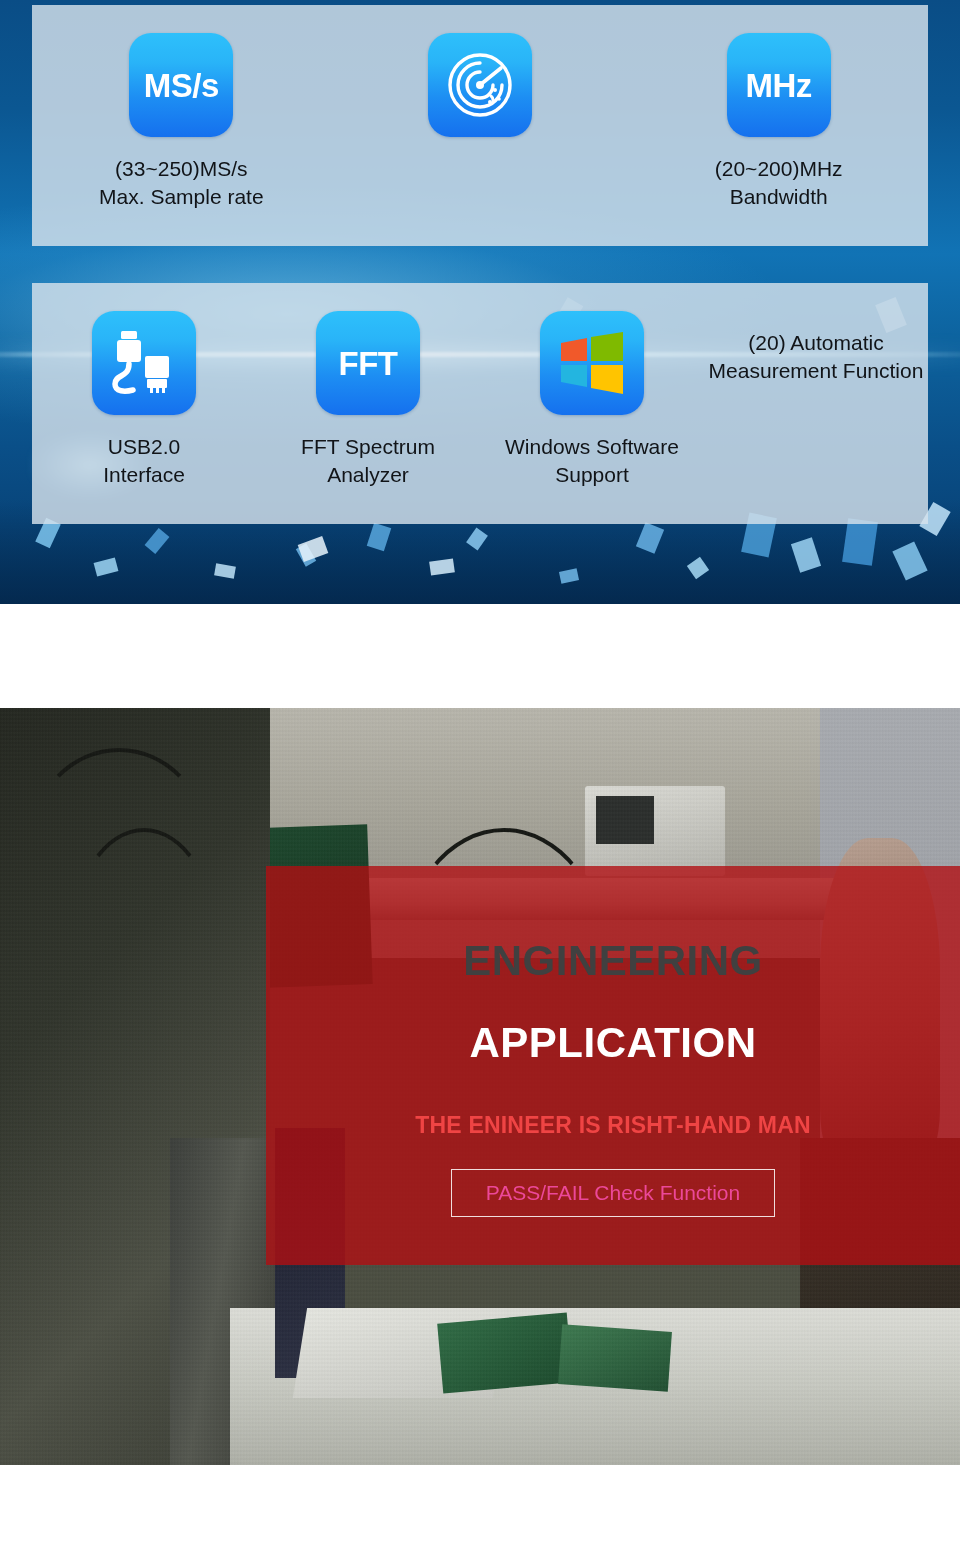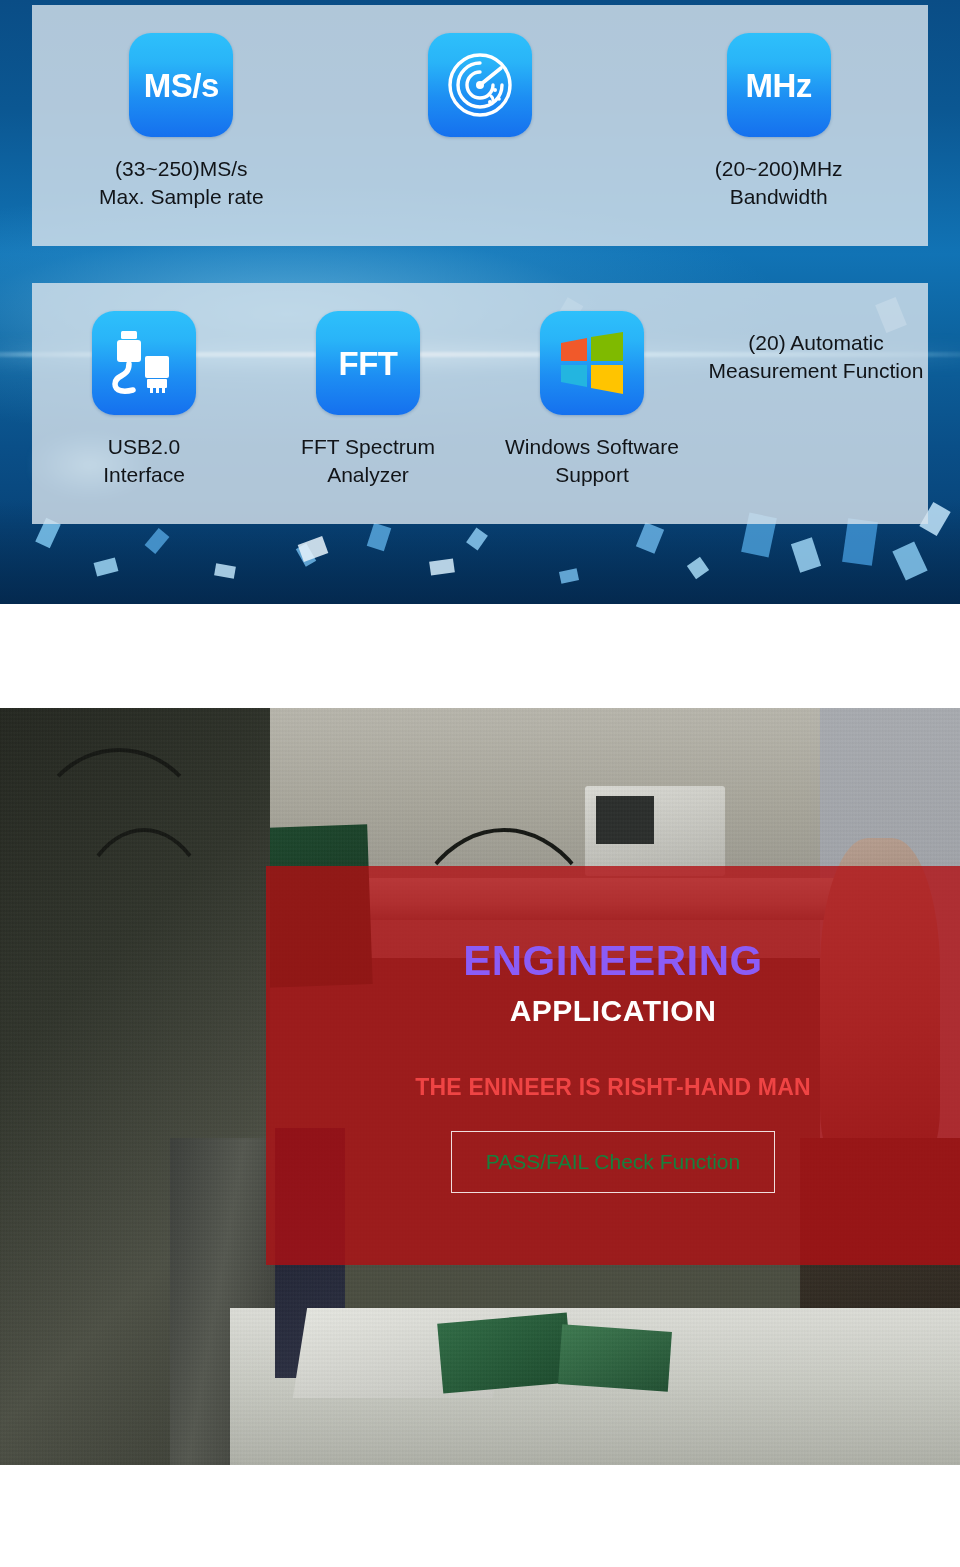--- a/index.html
+++ b/index.html
@@ -198,51 +198,51 @@
   .red-overlay {
     position: absolute;
     left: 266px; top: 866px;
     width: 694px; height: 399px;
     background: rgba(178,14,18,0.78);
     display: flex;
     flex-direction: column;
     align-items: center;
   }
   .eng-title {
-    color: #8b5cf6;
+    color: #404040;
     font-size: 42px;
     font-weight: bold;
     letter-spacing: 0.5px;
     text-align: center;
     line-height: 1.0;
     margin-top: 74px;
   }
   .eng-title2 {
     color: #ffffff;
-    font-size: 30px;
+    font-size: 42px;
     font-weight: bold;
     letter-spacing: 0.5px;
     text-align: center;
     line-height: 1.0;
-    margin-top: 14px;
+    margin-top: 40px;
   }
   .eng-sub {
     color: #ef4444;
     font-size: 23px;
     font-weight: bold;
     text-align: center;
     margin-top: 48px;
     letter-spacing: 0.2px;
   }
   .eng-btn {
     margin-top: 30px;
     border: 1px solid rgba(255,255,255,0.85);
-    color: #15803d;
+    color: #ec4899;
     font-size: 21px;
-    padding: 18px 34px;
+    padding: 11px 34px;
     text-align: center;
     background: transparent;
   }
 </style>
 </head>
 <body>
 
 <div class="hero">
   <div class="hero-streak2"></div>
   <div class="hero-streak"></div>

